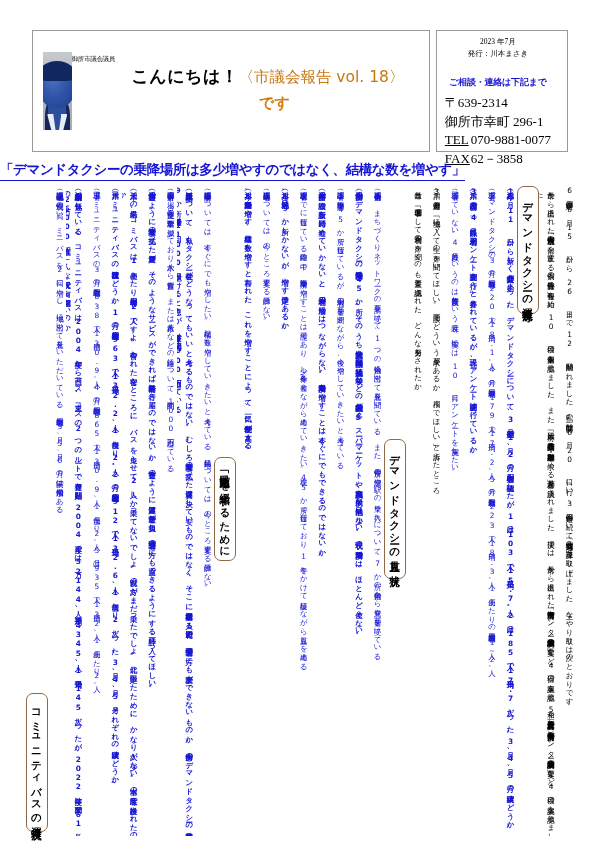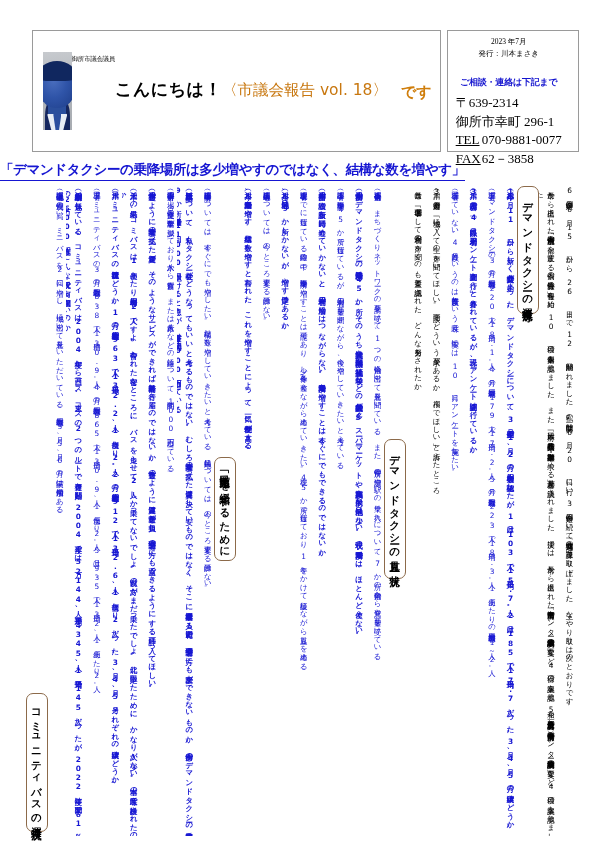--- a/index.html
+++ b/index.html
@@ -126,21 +126,21 @@
     margin-top: 3px;
     letter-spacing: -0.3px;
     color: #111;
     white-space: nowrap;
     font-family: "DejaVu Sans", sans-serif;
   }
 
   .mast-text {
     flex: 1 1 auto;
     display: flex;
-    flex-direction: row;
+    flex-direction: column;
     justify-content: space-between;
     align-items: center;
     padding-bottom: 4px;
   }
   .greet-line {
     display: flex;
     align-items: baseline;
     white-space: nowrap;
   }
   .greet {

